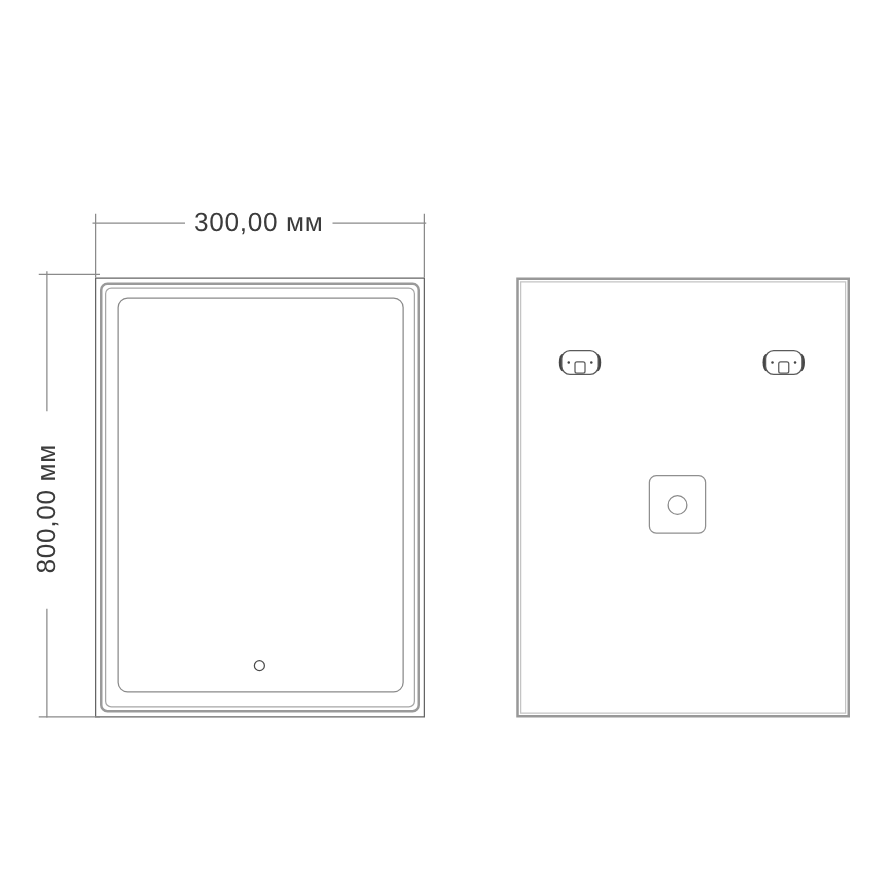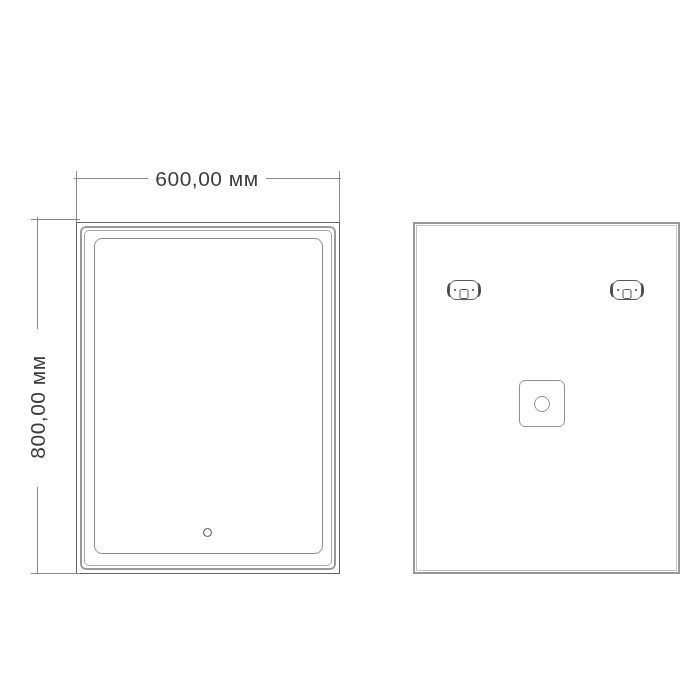--- a/index.html
+++ b/index.html
@@ -170,21 +170,21 @@
     <div class="junction-box">
       <div class="junction-hole"></div>
     </div>
   </div>
 
   <div class="vline" style="left:76px;  top:171px; height:51px;"></div>
   <div class="vline" style="left:339px; top:171px; height:51px;"></div>
 
   <div class="hline" style="left:74px;  top:178px; width:74px;"></div>
   <div class="hline" style="left:266px; top:178px; width:75px;"></div>
-  <div class="dim-label" style="left:207px; top:179px;">600,00 мм</div>
+  <div class="dim-label" style="left:207px; top:179px;">300,00 мм</div>
 
   <div class="hline" style="left:31px; top:219px; width:49px;"></div>
   <div class="hline" style="left:31px; top:573px; width:49px;"></div>
 
   <div class="vline" style="left:37px; top:217px; height:112px;"></div>
   <div class="vline" style="left:37px; top:487px; height:87px;"></div>
   <div class="dim-label vertical" style="left:38px; top:407px;">800,00 мм</div>
 
 </div>
 

